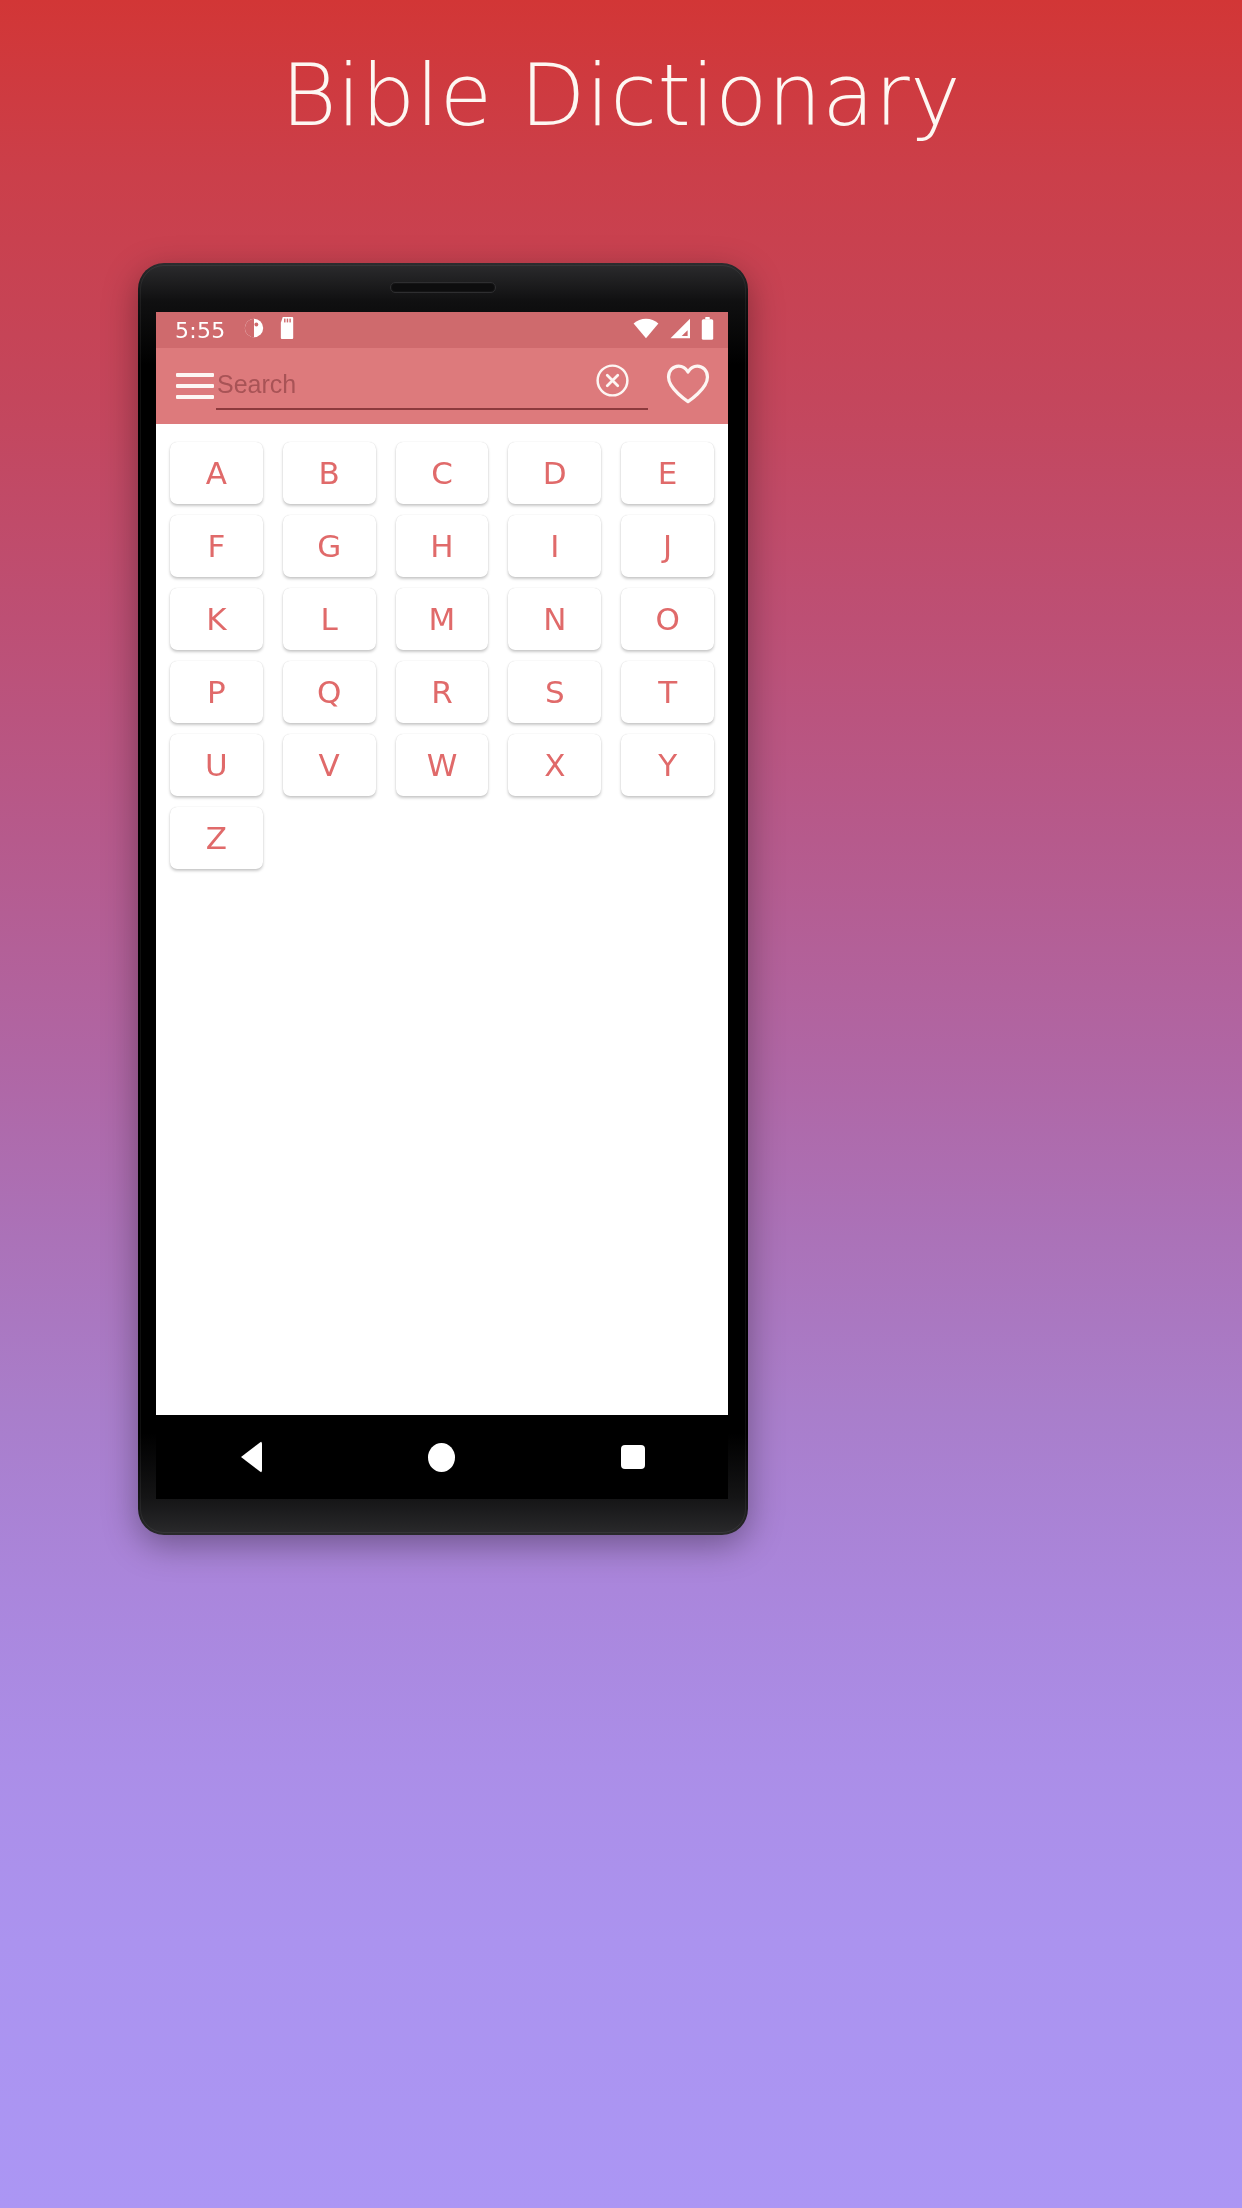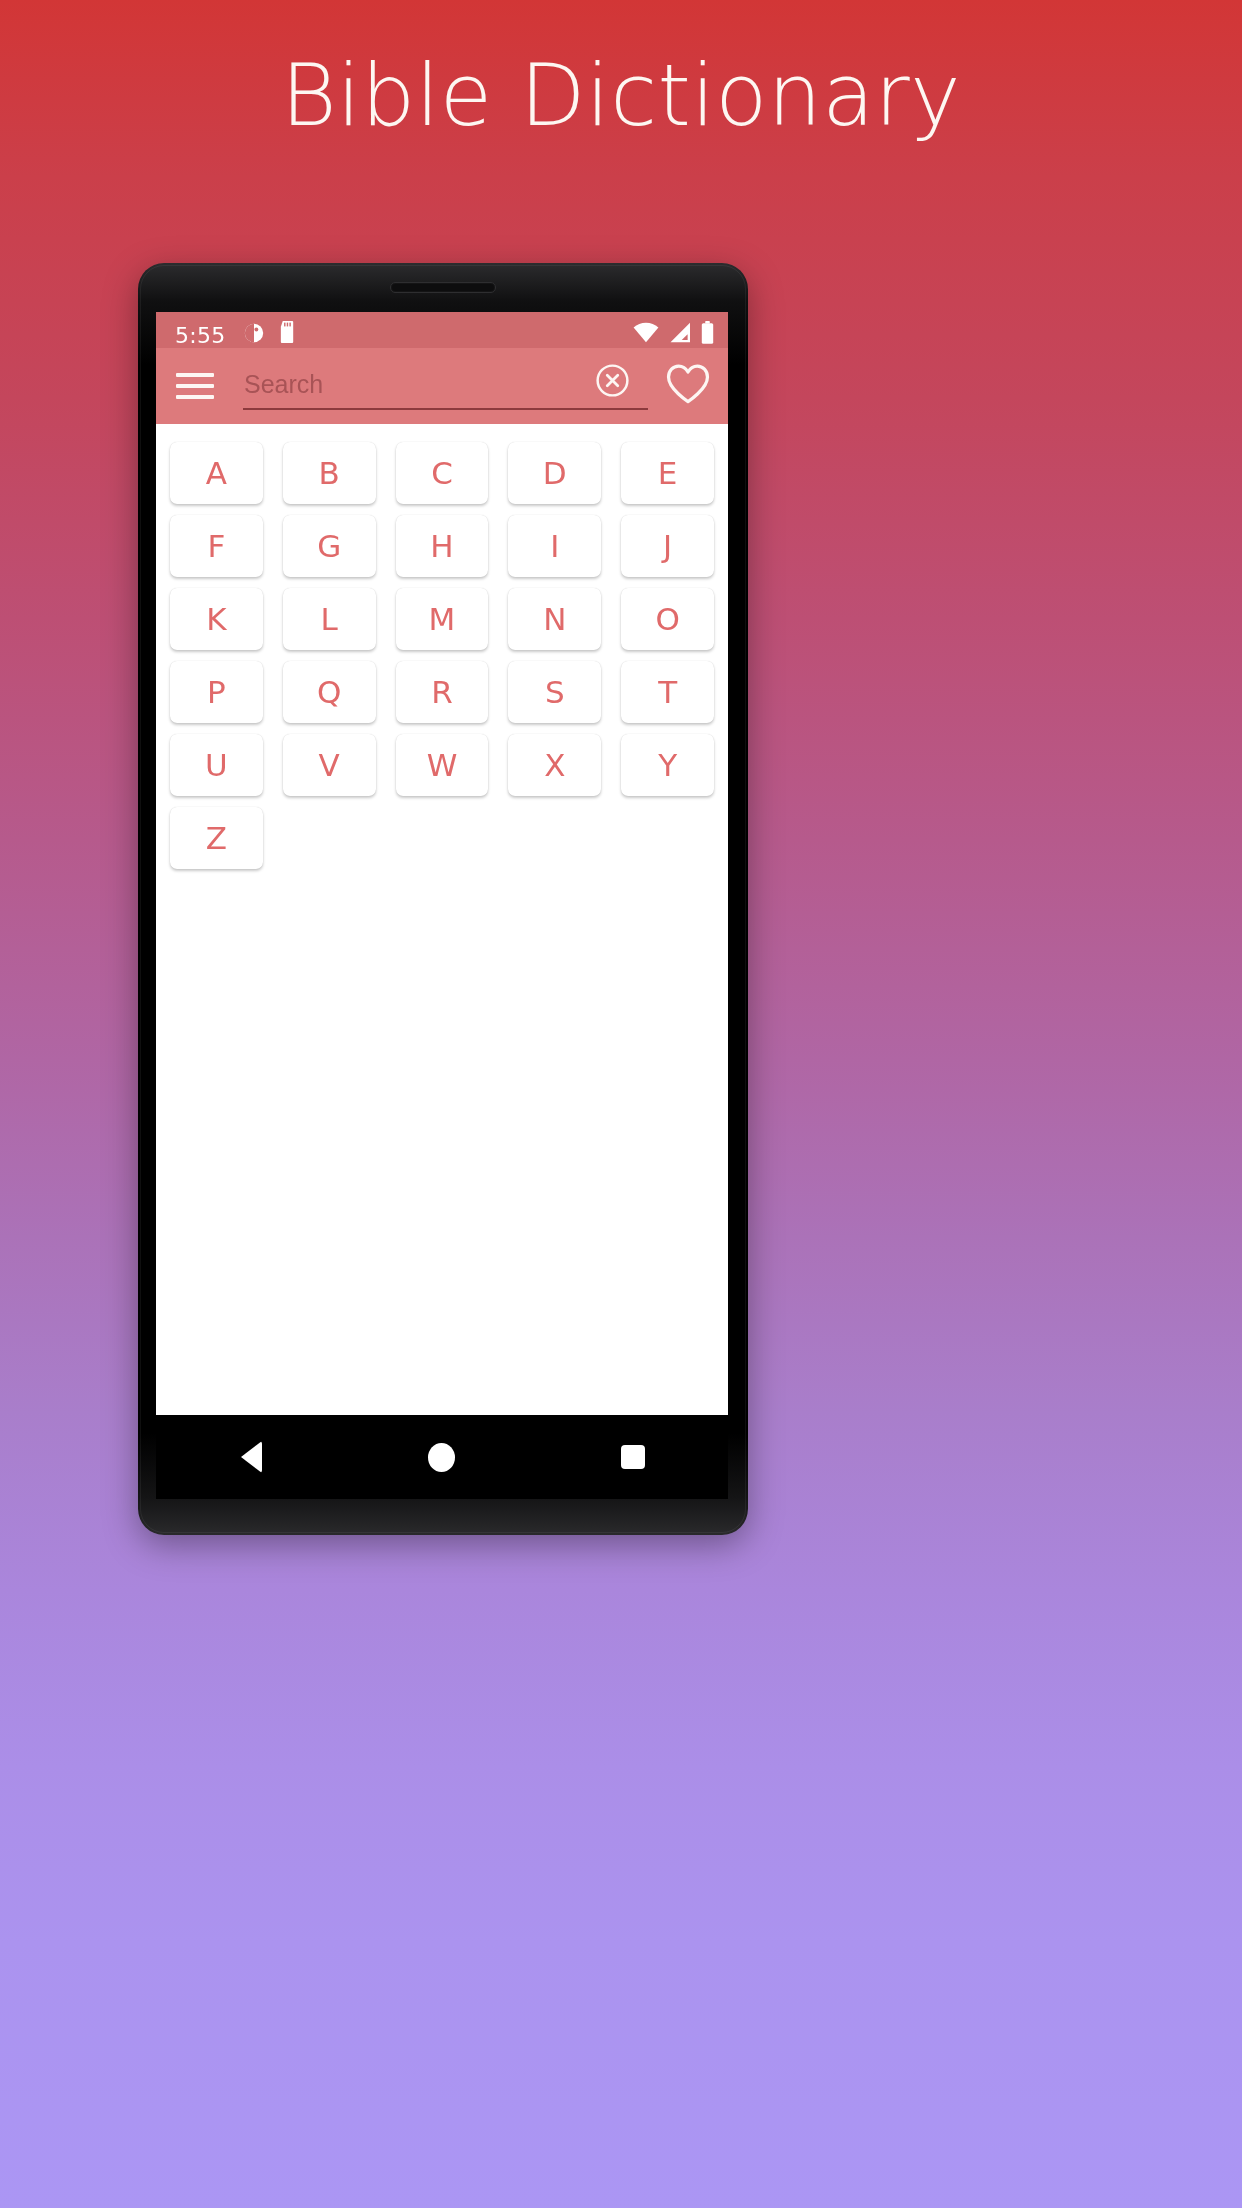--- a/index.html
+++ b/index.html
@@ -83,21 +83,21 @@
     height: 1103px;
     background: #ffffff;
     overflow: hidden;
   }
 
   
   .status-bar {
     height: 36px;
     background: #cf6a6d;
     display: flex;
-    align-items: flex-end;
+    align-items: center;
     padding: 0 14px 0 19px;
     color: #ffffff;
   }
   .status-time {
     font-size: 22px;
     font-weight: 400;
     letter-spacing: 0.3px;
     font-family: "DejaVu Sans", "Liberation Sans", sans-serif;
   }
   .status-left-icons {
@@ -134,21 +134,20 @@
   }
   .hamburger span {
     display: block;
     height: 4px;
     width: 38px;
     border-radius: 1px;
     background: #fdf6f3;
   }
   .search-wrap {
     flex: 1 1 auto;
-    margin-left: 27px;
     margin-right: 10px;
     position: relative;
     height: 54px;
     display: flex;
     align-items: center;
   }
   .search-field {
     width: 100%;
     height: 47px;
     background: transparent;

